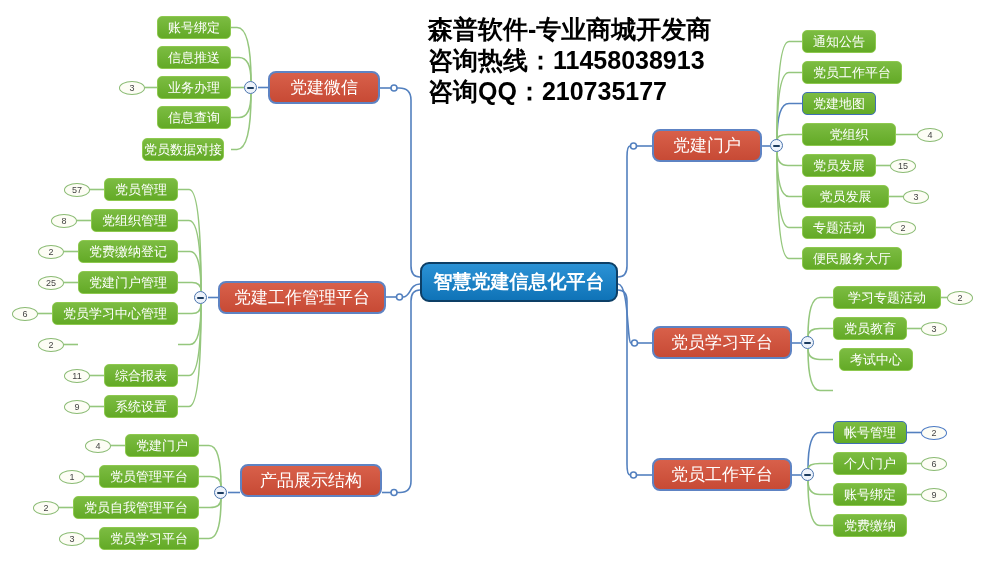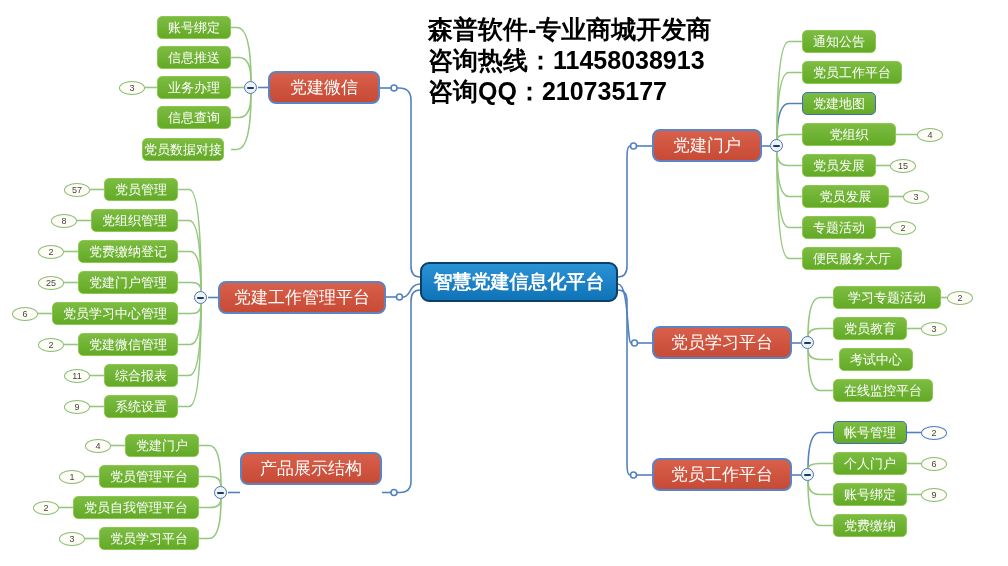--- a/index.html
+++ b/index.html
@@ -130,21 +130,21 @@
   <div class="hdr">
     <div>森普软件-专业商城开发商</div>
     <div>咨询热线：11458038913</div>
     <div>咨询QQ：210735177</div>
   </div>
 
   <div class="node root" style="left:420px;top:262px;width:198px">智慧党建信息化平台</div>
 
   <div class="node branch" style="left:268px;top:71px;width:112px">党建微信</div>
   <div class="node branch" style="left:218px;top:281px;width:168px">党建工作管理平台</div>
-  <div class="node branch" style="left:240px;top:452px;width:142px">产品展示结构</div>
+  <div class="node branch" style="left:240px;top:464px;width:142px">产品展示结构</div>
   <div class="node branch" style="left:652px;top:129px;width:110px">党建门户</div>
   <div class="node branch" style="left:652px;top:326px;width:140px">党员学习平台</div>
   <div class="node branch" style="left:652px;top:458px;width:140px">党员工作平台</div>
 
   <div class="minus" style="left:244px;top:81px"></div>
   <div class="minus" style="left:194px;top:291px"></div>
   <div class="minus" style="left:214px;top:486px"></div>
   <div class="minus" style="left:770px;top:139px"></div>
   <div class="minus" style="left:801px;top:336px"></div>
   <div class="minus" style="left:801px;top:468px"></div>
@@ -154,21 +154,20 @@
   <div class="node leaf" style="left:157px;top:76px;width:74px">业务办理</div>
   <div class="node leaf" style="left:142px;top:138px;width:82px">党员数据对接</div>
   <div class="node leaf" style="left:157px;top:106px;width:74px">信息查询</div>
   <div class="badge" style="left:119px;top:80.5px">3</div>
 
   <div class="node leaf" style="left:104px;top:178px;width:74px">党员管理</div>
   <div class="node leaf" style="left:91px;top:209px;width:87px">党组织管理</div>
   <div class="node leaf" style="left:78px;top:240px;width:100px">党费缴纳登记</div>
   <div class="node leaf" style="left:78px;top:271px;width:100px">党建门户管理</div>
   <div class="node leaf" style="left:52px;top:302px;width:126px">党员学习中心管理</div>
-  <div class="node leaf" style="left:78px;top:333px;width:100px">党建微信管理</div>
   <div class="node leaf" style="left:104px;top:364px;width:74px">综合报表</div>
   <div class="node leaf" style="left:104px;top:395px;width:74px">系统设置</div>
   <div class="badge" style="left:64px;top:182.5px">57</div>
   <div class="badge" style="left:51px;top:213.5px">8</div>
   <div class="badge" style="left:38px;top:244.5px">2</div>
   <div class="badge" style="left:38px;top:275.5px">25</div>
   <div class="badge" style="left:12px;top:306.5px">6</div>
   <div class="badge" style="left:38px;top:337.5px">2</div>
   <div class="badge" style="left:64px;top:368.5px">11</div>
   <div class="badge" style="left:64px;top:399.5px">9</div>
@@ -191,21 +190,20 @@
   <div class="node leaf" style="left:802px;top:216px;width:74px">专题活动</div>
   <div class="node leaf" style="left:802px;top:247px;width:100px">便民服务大厅</div>
   <div class="badge" style="left:917px;top:127.5px">4</div>
   <div class="badge" style="left:890px;top:158.5px">15</div>
   <div class="badge" style="left:903px;top:189.5px">3</div>
   <div class="badge" style="left:890px;top:220.5px">2</div>
 
   <div class="node leaf" style="left:833px;top:286px;width:108px">学习专题活动</div>
   <div class="node leaf" style="left:833px;top:317px;width:74px">党员教育</div>
   <div class="node leaf" style="left:839px;top:348px;width:74px">考试中心</div>
-  <div class="node leaf" style="left:833px;top:379px;width:100px">在线监控平台</div>
   <div class="badge" style="left:947px;top:290.5px">2</div>
   <div class="badge" style="left:921px;top:321.5px">3</div>
 
   <div class="node leaf hl" style="left:833px;top:421px;width:74px">帐号管理</div>
   <div class="node leaf" style="left:833px;top:452px;width:74px">个人门户</div>
   <div class="node leaf" style="left:833px;top:483px;width:74px">账号绑定</div>
   <div class="node leaf" style="left:833px;top:514px;width:74px">党费缴纳</div>
   <div class="badge hl" style="left:921px;top:425.5px">2</div>
   <div class="badge" style="left:921px;top:456.5px">6</div>
   <div class="badge" style="left:921px;top:487.5px">9</div>

